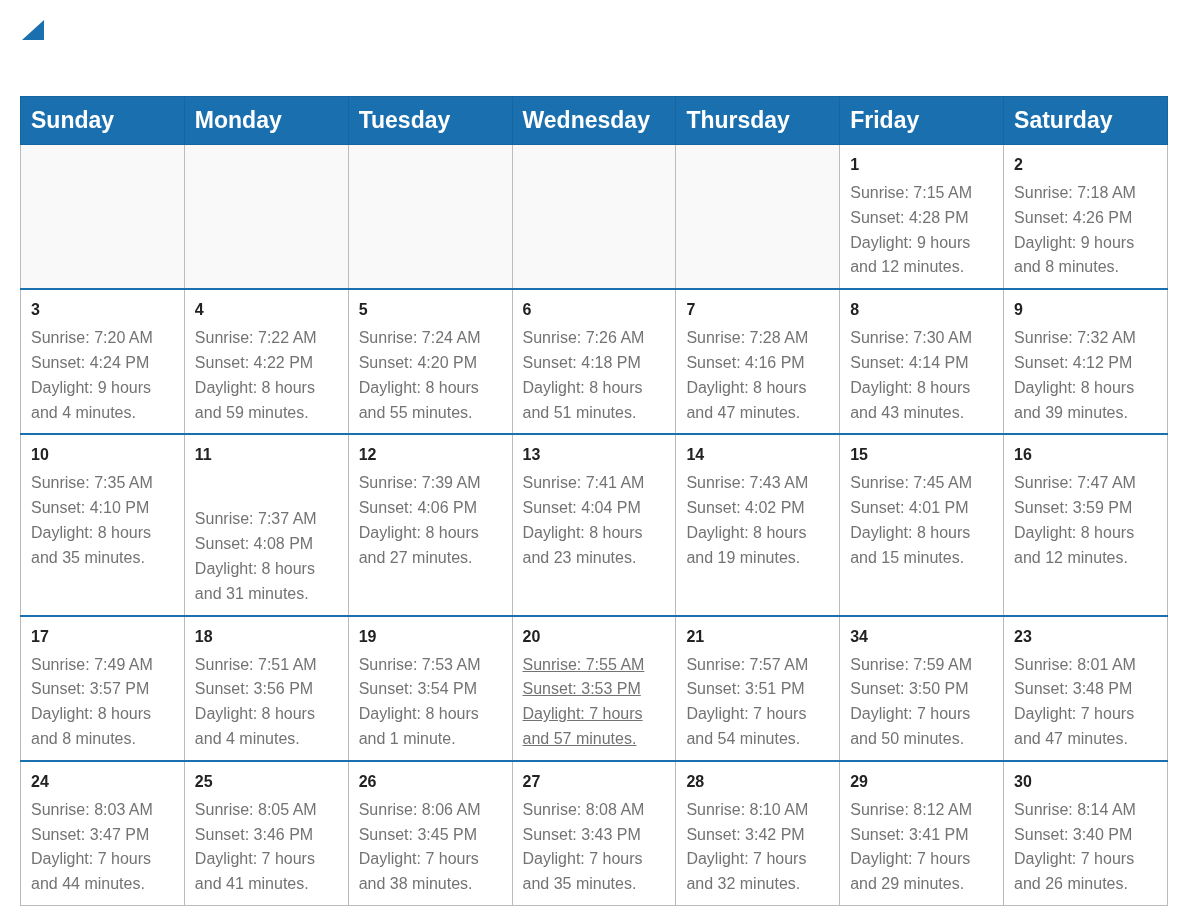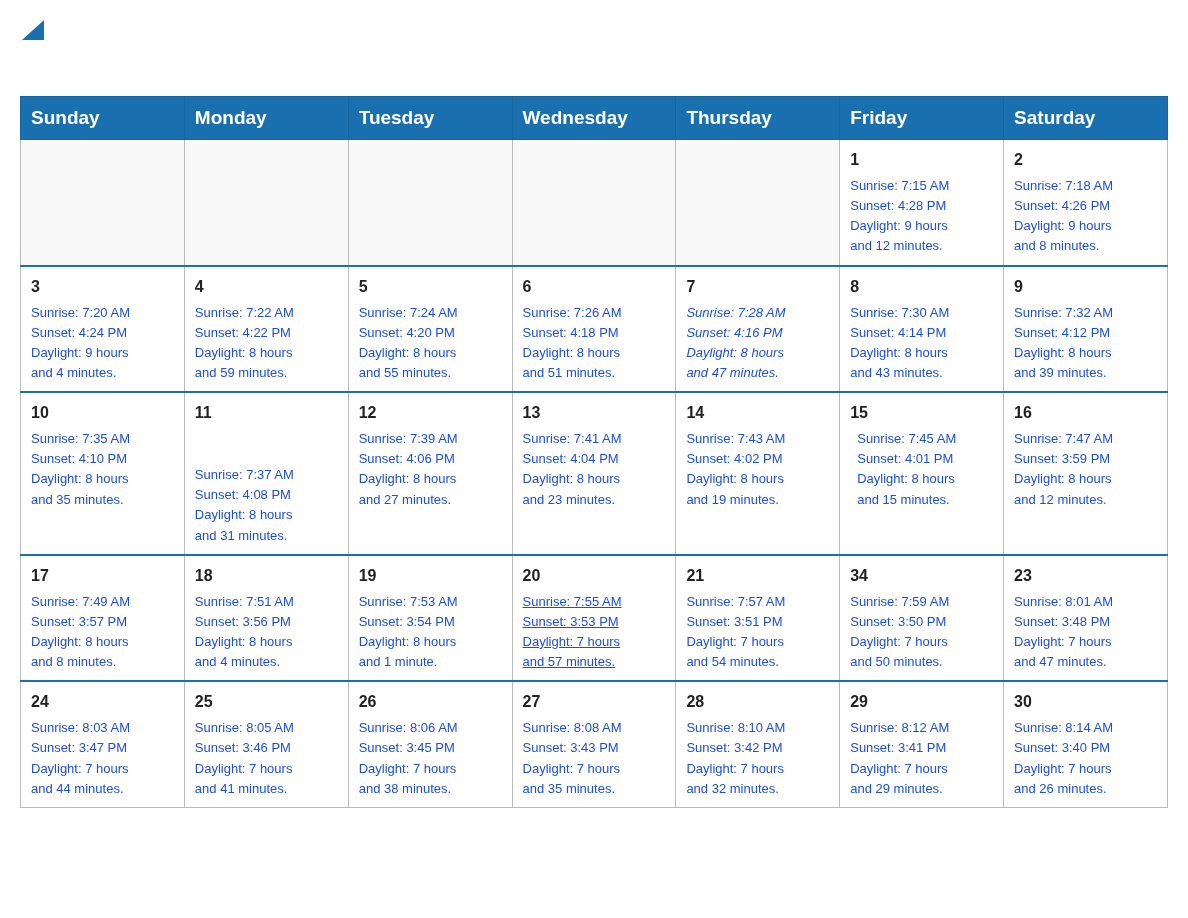--- a/index.html
+++ b/index.html
@@ -38,21 +38,21 @@
       margin-top: 4px;
     }
     .calendar {
       width: 100%;
       border-collapse: collapse;
       border: 1px solid #999;
     }
     .calendar th {
       background-color: #1a6faf;
       color: #fff;
-      font-size: 19px;
+      font-size: 23px;
       font-weight: bold;
       padding: 10px 10px;
       text-align: left;
       border: 1px solid #1565a0;
     }
     .calendar td {
       vertical-align: top;
       padding: 8px 10px;
       border: 1px solid #bbb;
       width: 14.28%;
@@ -62,22 +62,22 @@
       line-height: 1.5;
     }
     .day-number {
       font-size: 16px;
       font-weight: bold;
       color: #222;
       display: block;
       margin-bottom: 4px;
     }
     .day-info {
-      font-size: 13px;
-      color: #1d4ed8;
+      font-size: 16px;
+      color: #737373;
       line-height: 1.55;
     }
     .row-divider td {
       border-top: 2px solid #1a6faf;
     }
     .empty-cell {
       background: #f9f9f9;
     }
   </style>
 </head>
@@ -161,21 +161,21 @@
         </td>
         <td>
           <span class="day-number">6</span>
           <div class="day-info" style="white-space: pre-line;">Sunrise: 7:26 AM
 Sunset: 4:18 PM
 Daylight: 8 hours
 and 51 minutes.</div>
         </td>
         <td>
           <span class="day-number">7</span>
-          <div class="day-info" style="white-space: pre-line; font-style: italic;">Sunrise: 7:28 AM
+          <div class="day-info" style="white-space: pre-line;">Sunrise: 7:28 AM
 Sunset: 4:16 PM
 Daylight: 8 hours
 and 47 minutes.</div>
         </td>
         <td>
           <span class="day-number">8</span>
           <div class="day-info" style="white-space: pre-line;">Sunrise: 7:30 AM
 Sunset: 4:14 PM
 Daylight: 8 hours
 and 43 minutes.</div>
@@ -219,21 +219,21 @@
         </td>
         <td>
           <span class="day-number">14</span>
           <div class="day-info" style="white-space: pre-line;">Sunrise: 7:43 AM
 Sunset: 4:02 PM
 Daylight: 8 hours
 and 19 minutes.</div>
         </td>
         <td>
           <span class="day-number">15</span>
-          <div class="day-info" style="white-space: pre-line; margin-left: 7px;">Sunrise: 7:45 AM
+          <div class="day-info" style="white-space: pre-line;">Sunrise: 7:45 AM
 Sunset: 4:01 PM
 Daylight: 8 hours
 and 15 minutes.</div>
         </td>
         <td>
           <span class="day-number">16</span>
           <div class="day-info" style="white-space: pre-line;">Sunrise: 7:47 AM
 Sunset: 3:59 PM
 Daylight: 8 hours
 and 12 minutes.</div>

